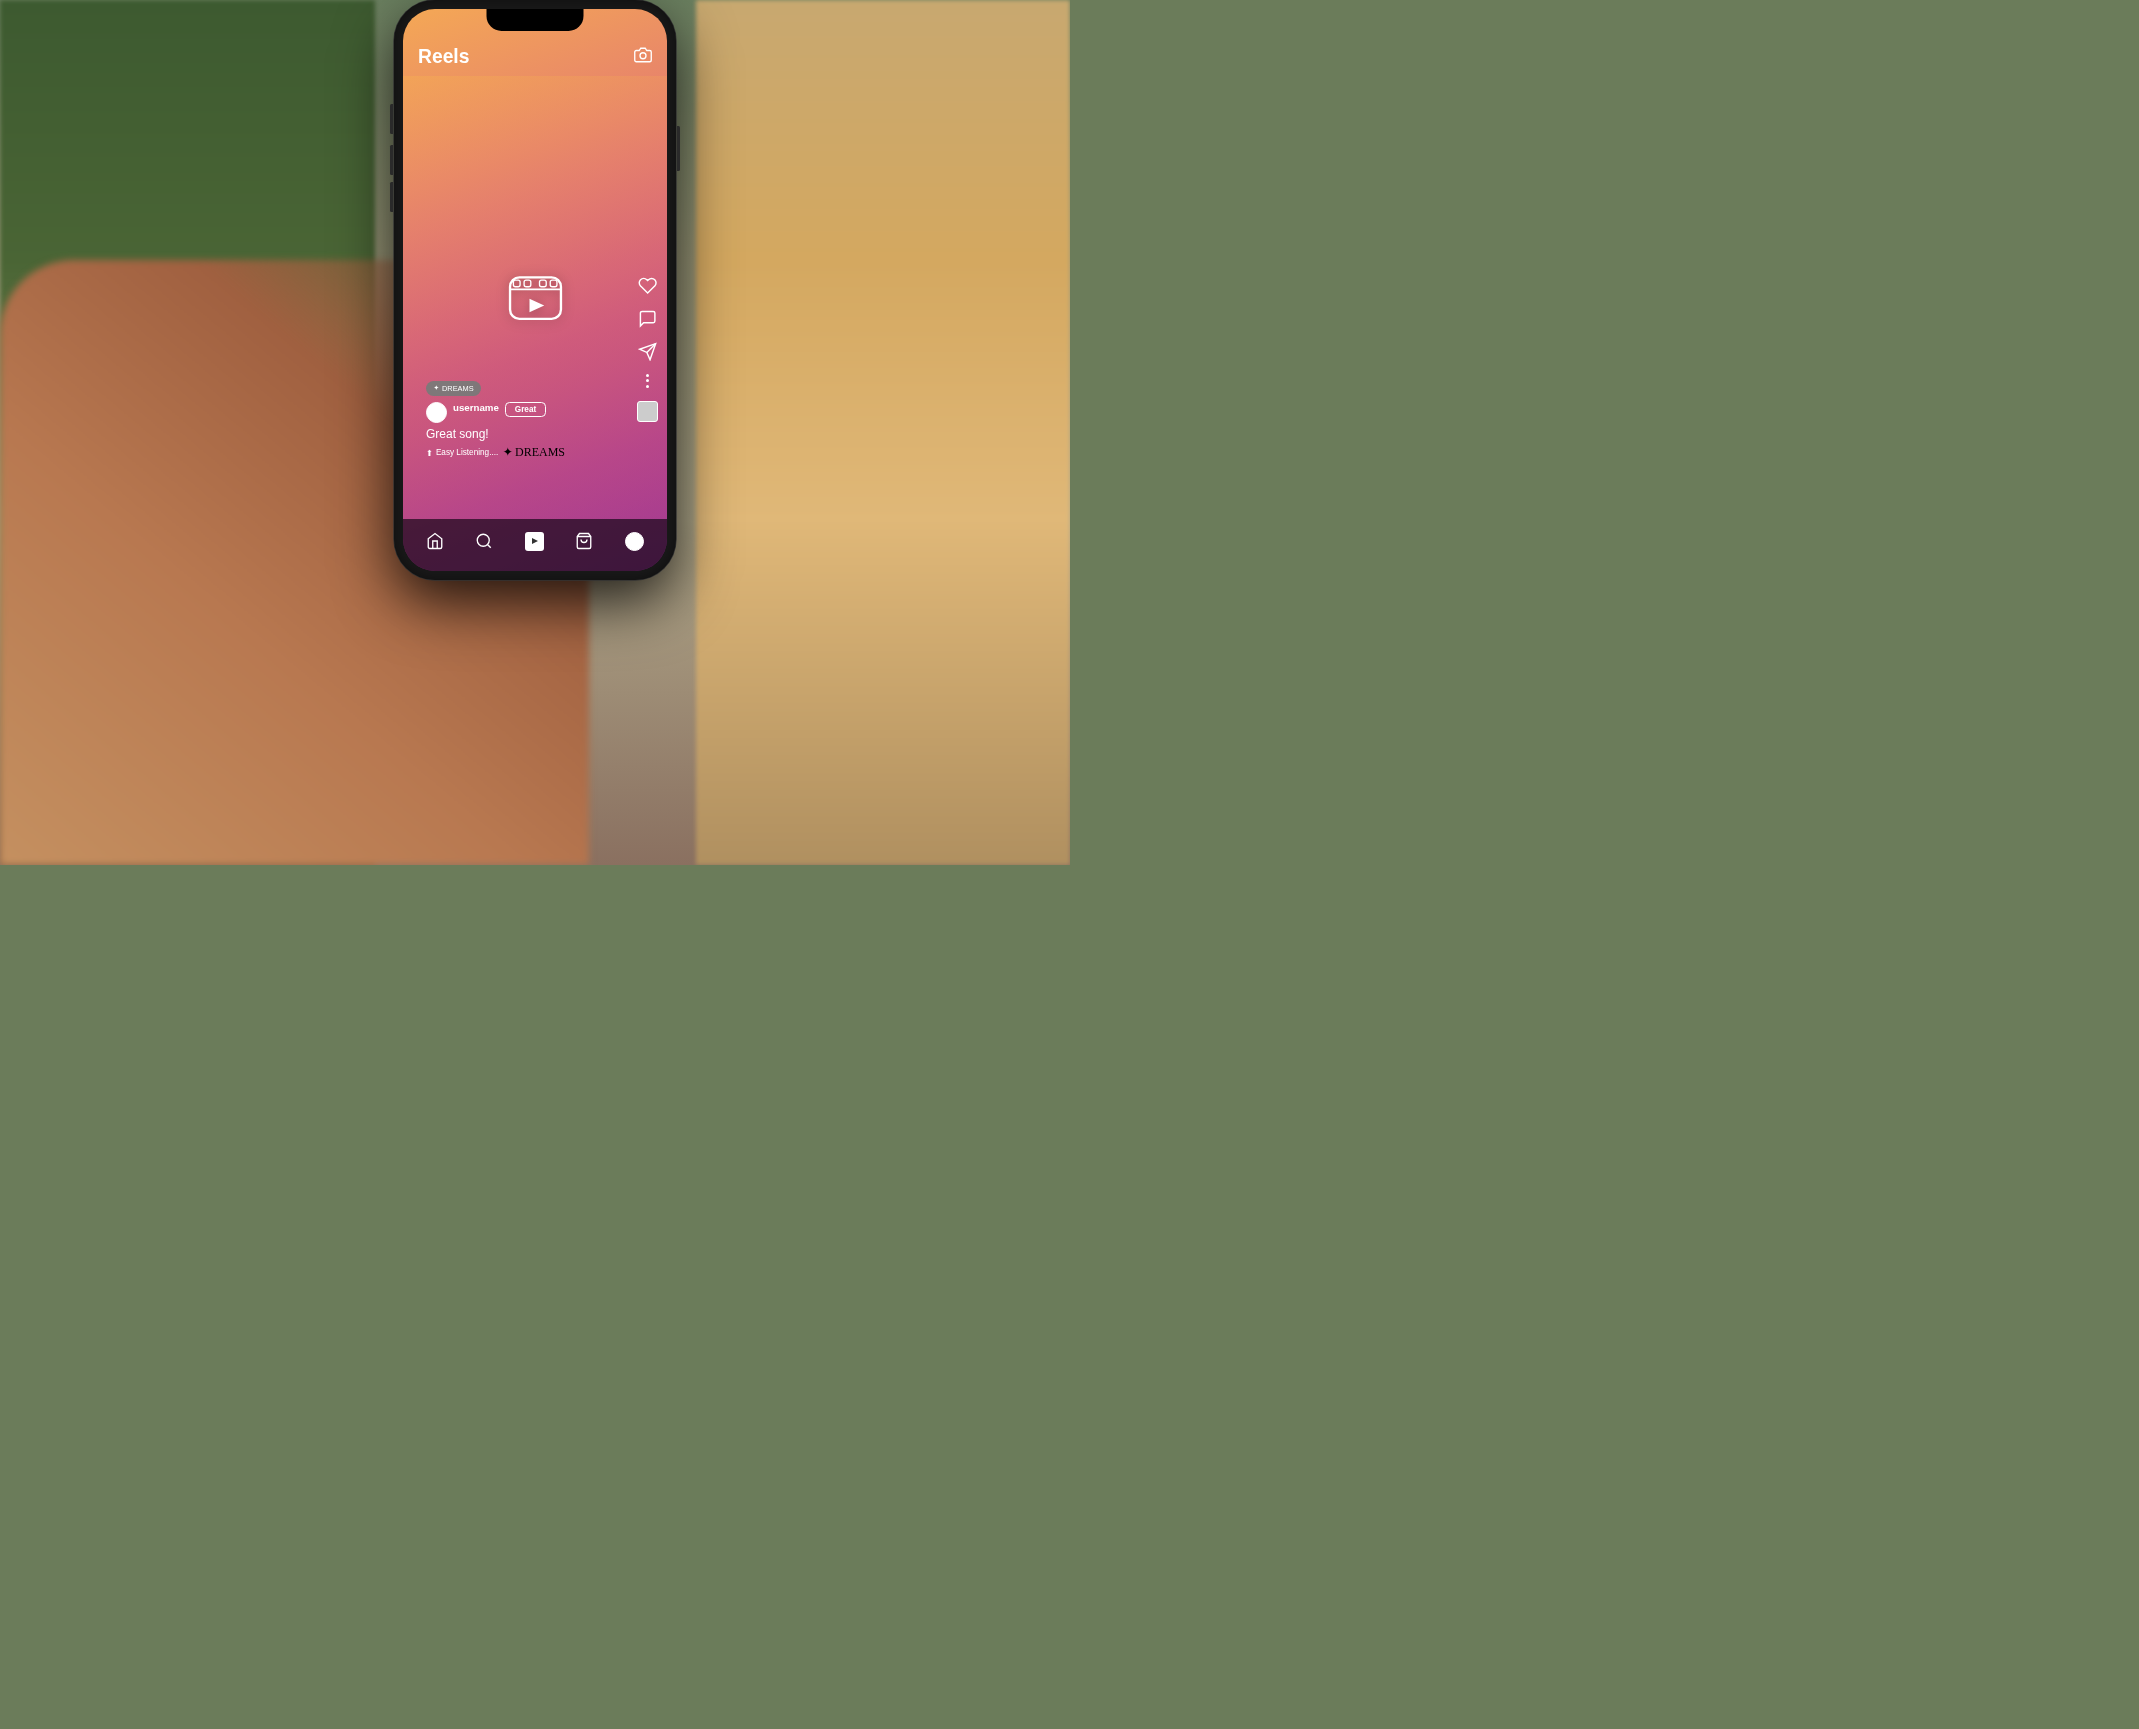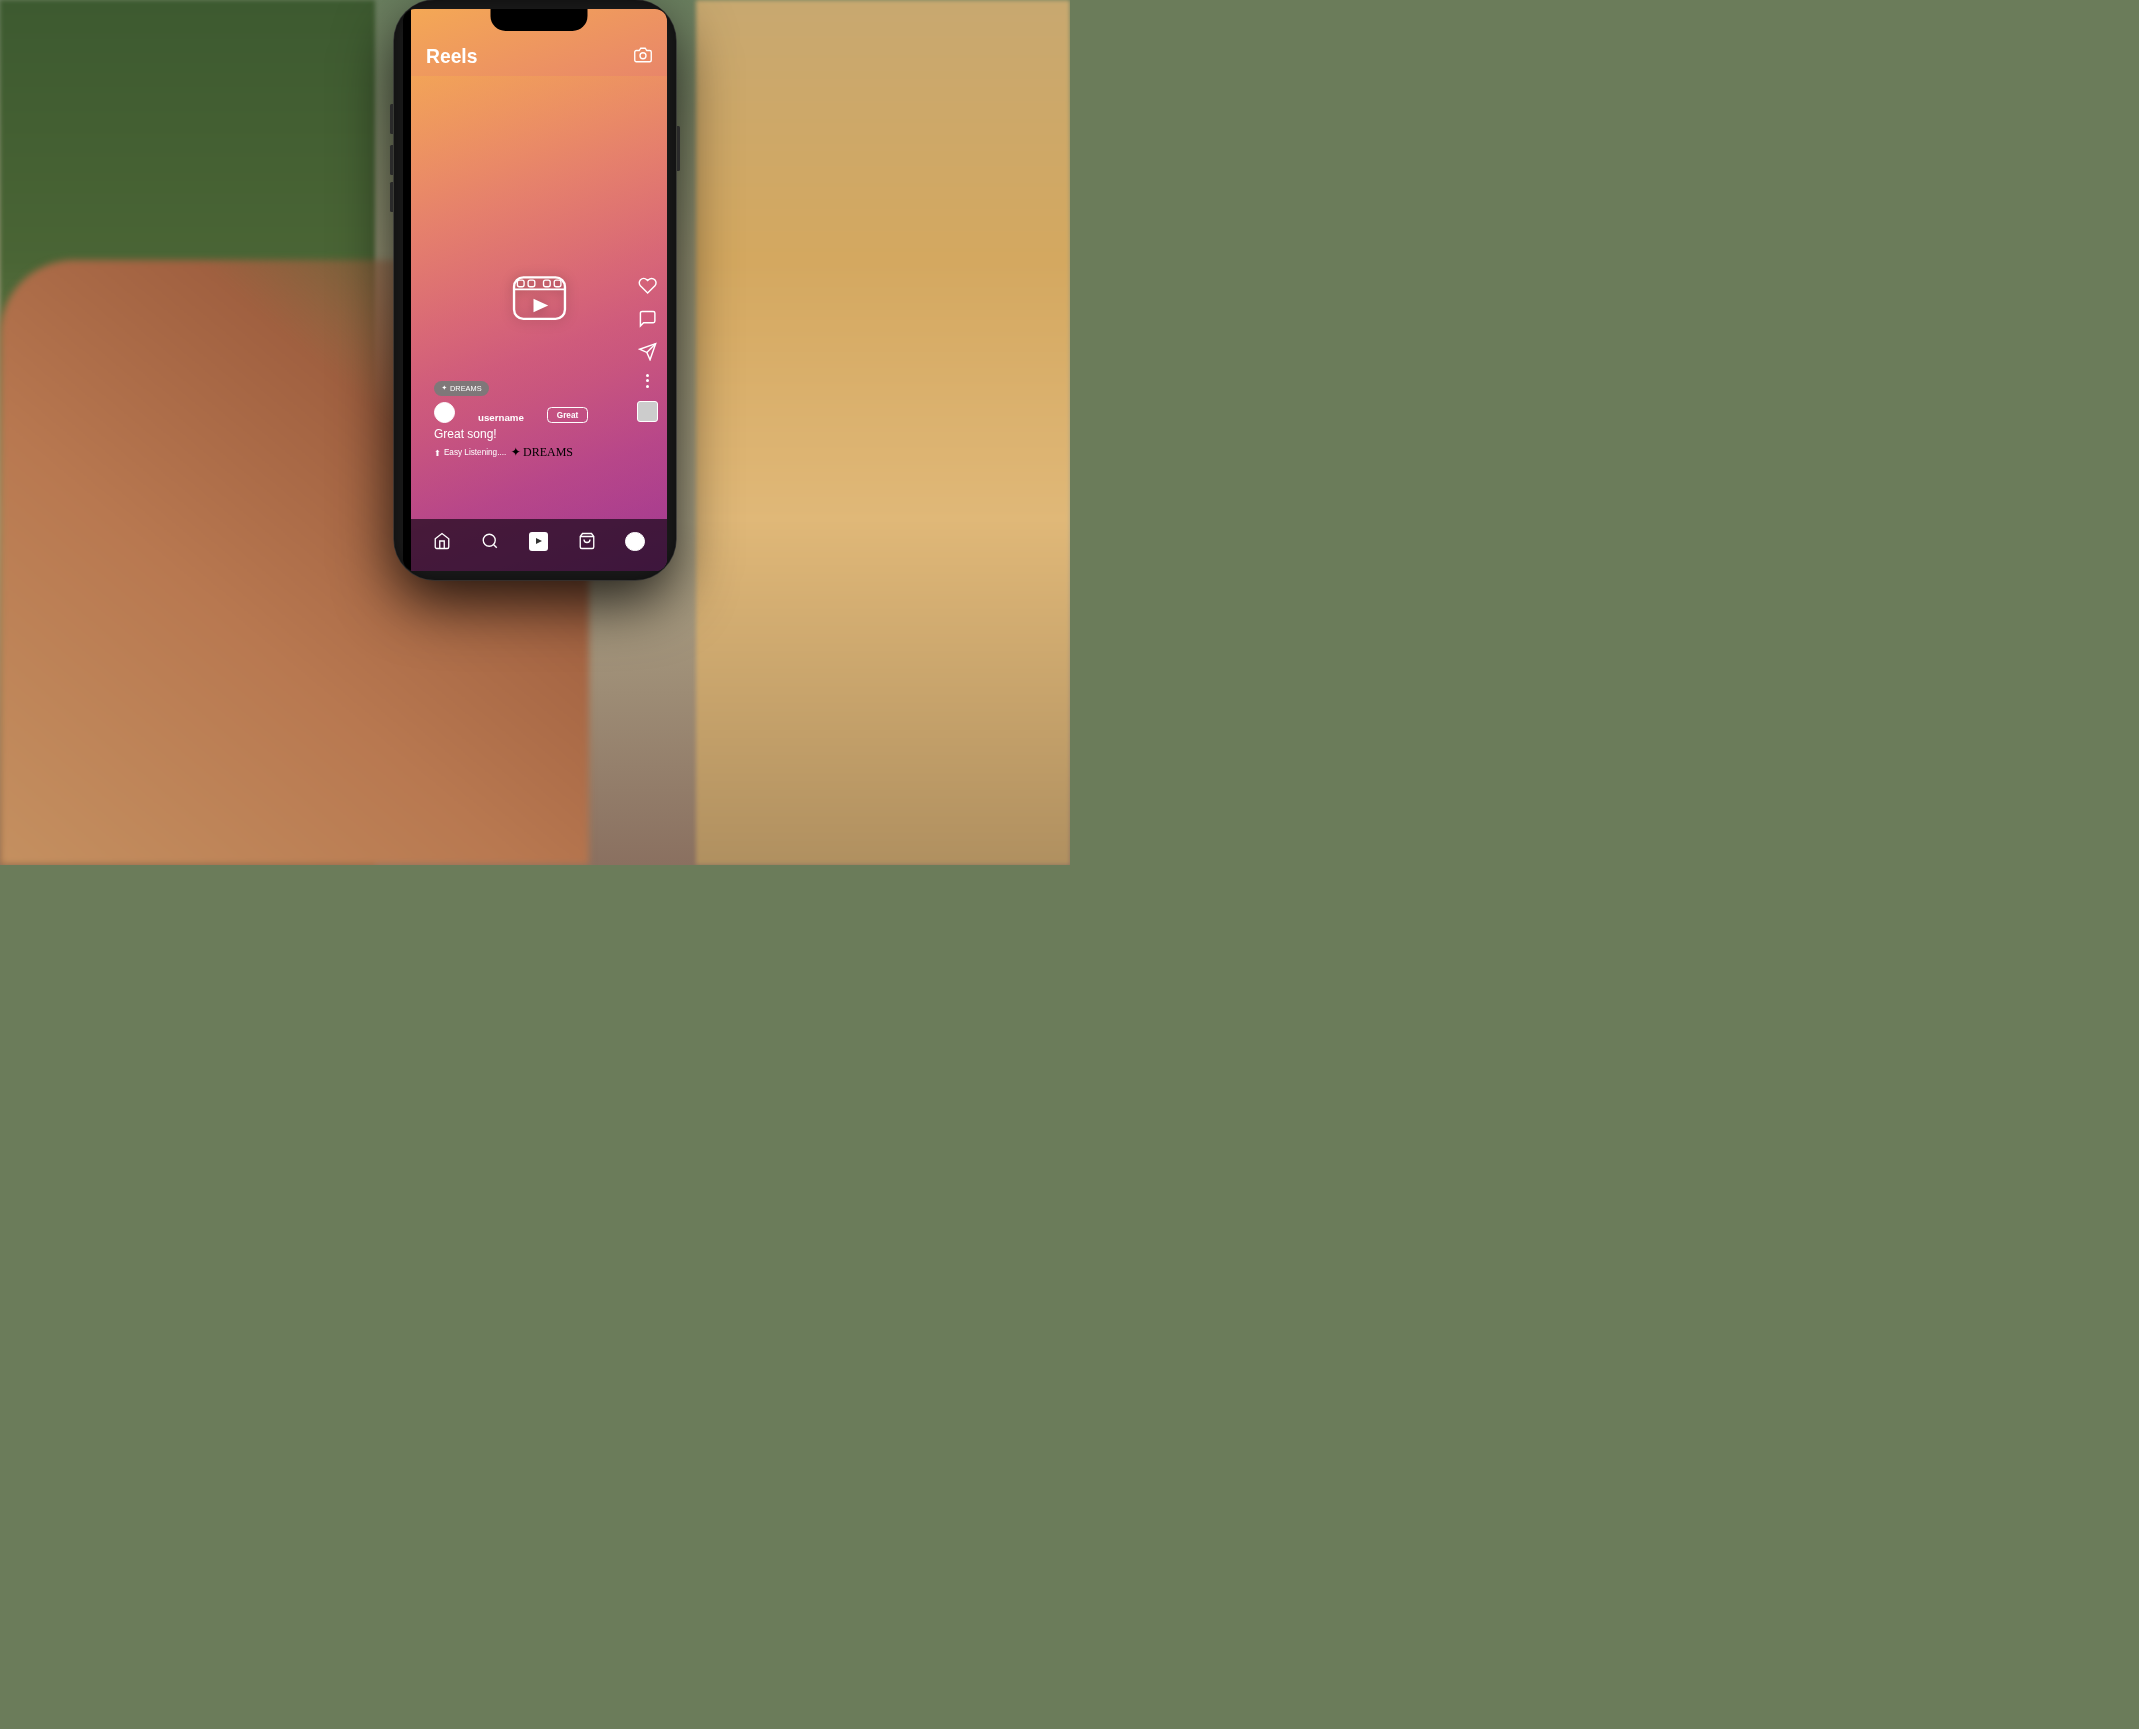--- a/index.html
+++ b/index.html
@@ -58,24 +58,23 @@
       width: 3px;
       height: 45px;
       background: #2a2a2a;
       border-radius: 0 1.5px 1.5px 0;
     }
 
     .phone-inner {
       width: 100%;
       height: 100%;
       background: #000;
-      border-radius: 12px;
+      border-radius: 32px;
       overflow: hidden;
       position: relative;
-      padding-left: 8px;
     }
 
     
     .screen {
       width: 100%;
       height: 100%;
       background: linear-gradient(
         160deg,
         #f4a855 0%,
         #e8856a 25%,
@@ -260,22 +259,22 @@
       gap: 3px;
       margin-bottom: 6px;
     }
 
     .music-note {
       font-size: 6.7px;
     }
 
     .user-row {
       display: flex;
-      align-items: flex-end;
-      gap: 23px;
+      align-items: flex-start;
+      gap: 6px;
       margin-bottom: 4.5px;
     }
 
     .avatar {
       width: 21px;
       height: 21px;
       border-radius: 50%;
       background: white;
       border: 1.5px solid white;
     }

